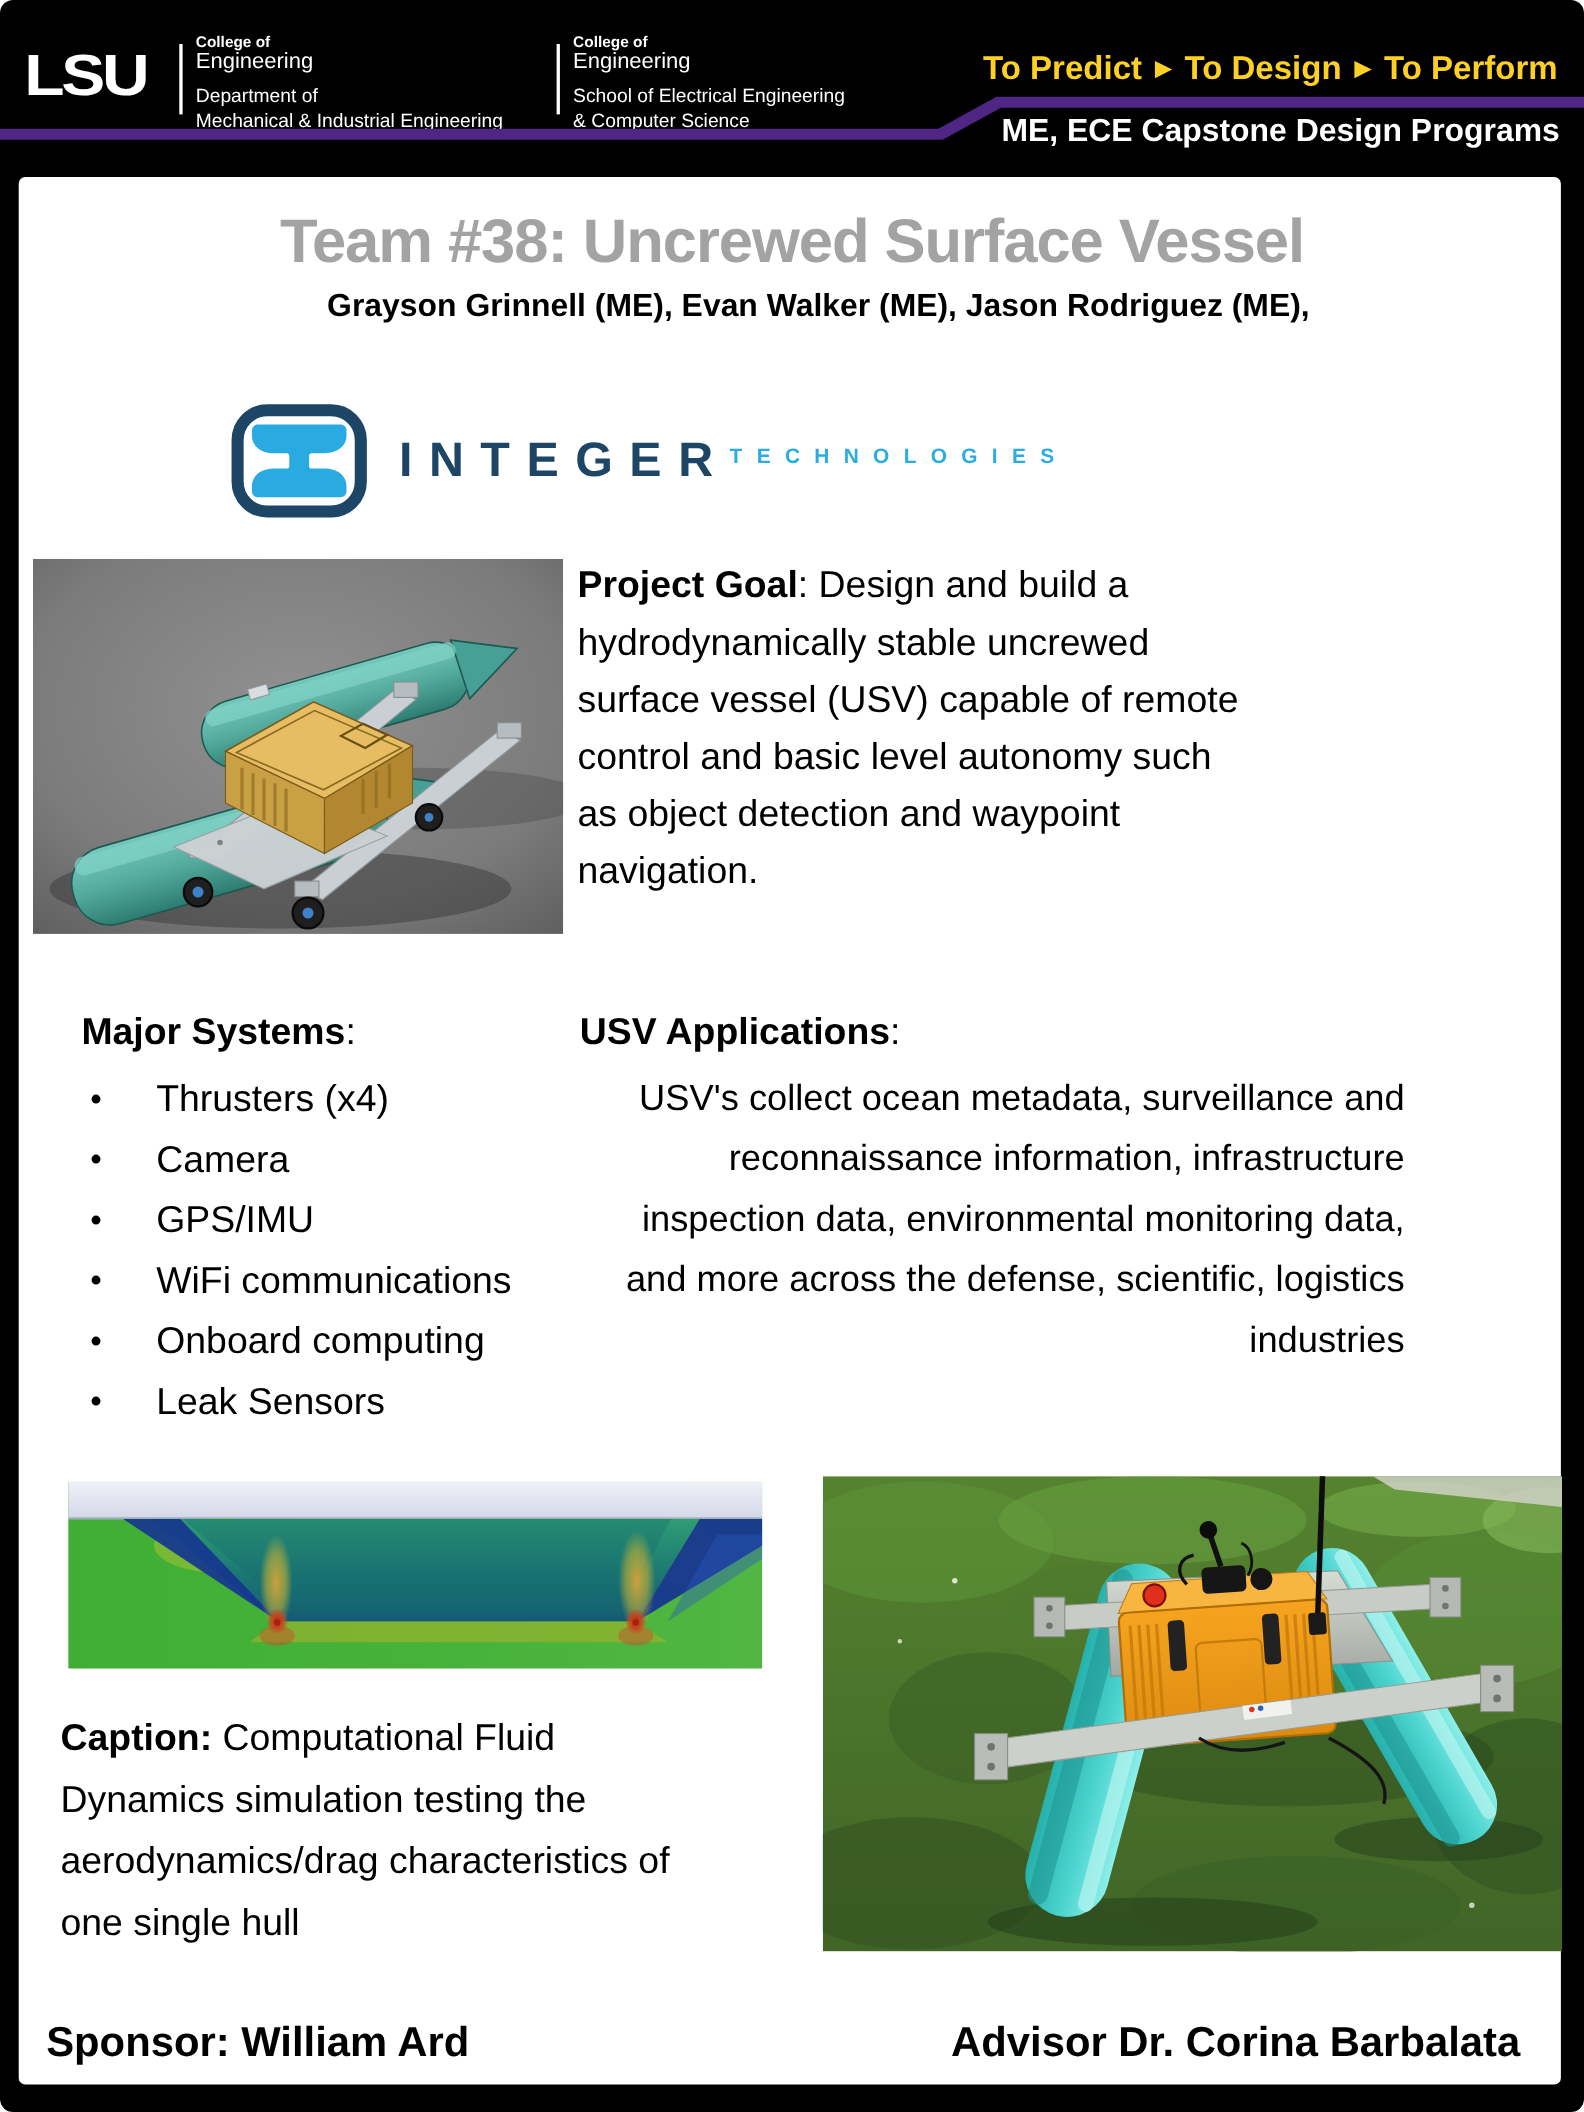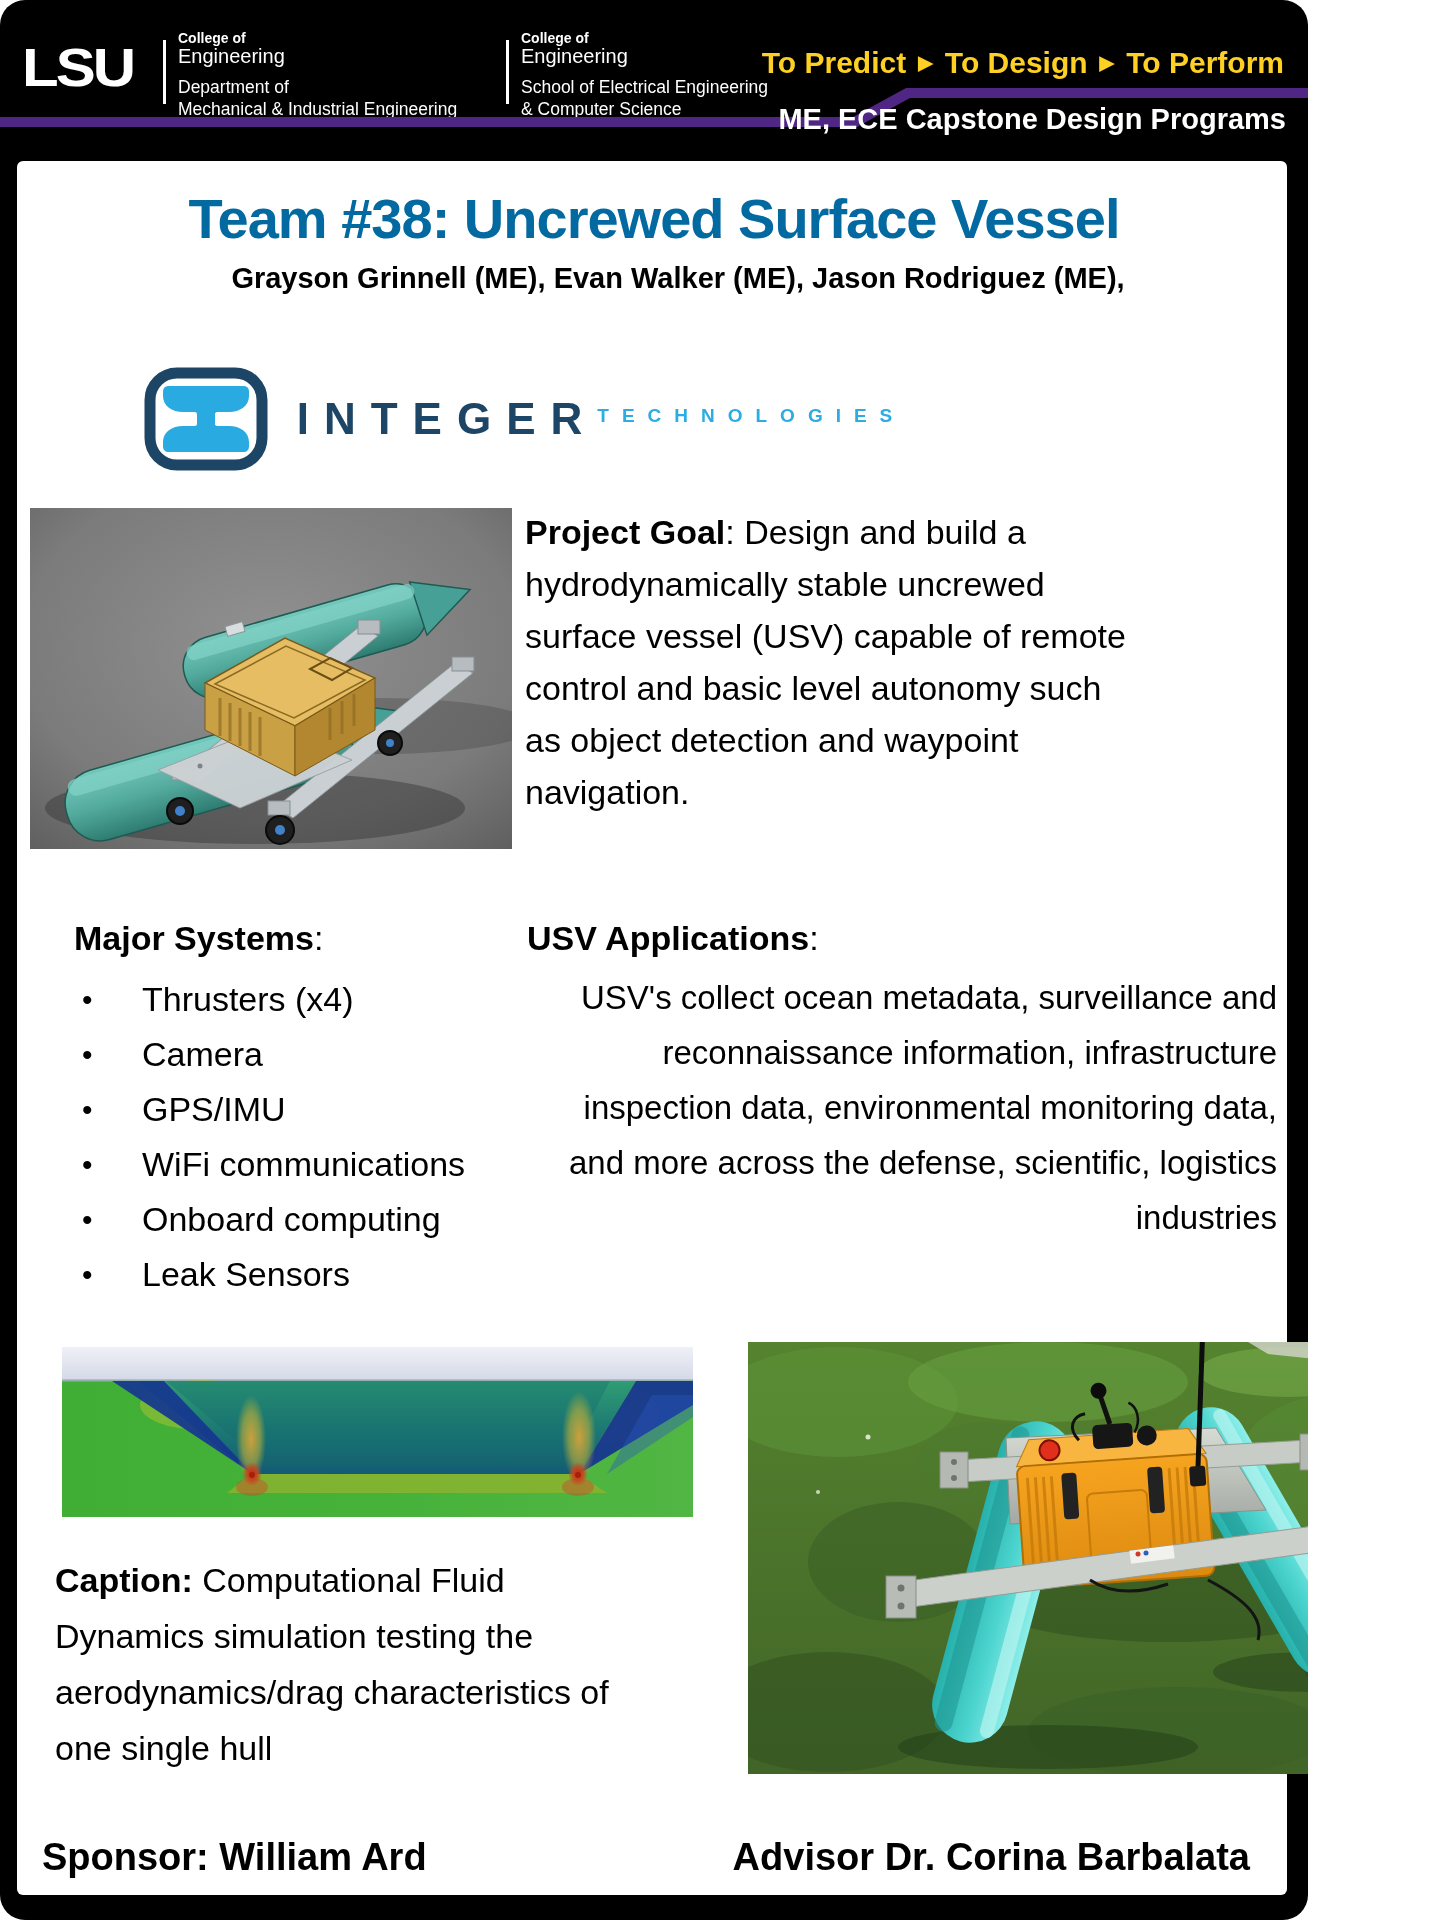--- a/index.html
+++ b/index.html
@@ -1,35 +1,35 @@
 <!DOCTYPE html>
 <html style="--purple: #4F2683; --gold: #FDD023; --navy: #1C4566; --light_blue: #2BACE2;"><head>
 <meta charset="utf-8">
 <style>
   html,body{margin:0;padding:0;background:#fff;width:1440px;height:1920px;overflow:hidden;
     font-family:"Liberation Sans", sans-serif;}
-  .poster{position:relative;width:1308px;height:1920px;background:#000;border-radius:25px;overflow:hidden;}
+  .poster{position:relative;width:1440px;height:1920px;background:#000;border-radius:12px;overflow:hidden;}
   .content-bg{position:absolute;left:17px;right:21px;top:161px;bottom:25px;background:#fff;border-radius:6px;}
 
   
   .lsu-wordmark{position:absolute;left:22px;top:38px;color:#fff;font-size:60px;font-weight:900;
     letter-spacing:-3px;transform:scaleY(.88);transform-origin:top left;}
   .hdr-divider{position:absolute;top:40px;width:3px;height:64px;background:#fff;}
   .dept{position:absolute;top:30px;color:#fff;line-height:1;}
   .dept .c-small{font-size:14px;font-weight:700;line-height:16px;}
   .dept .c-big{font-size:20px;font-weight:400;line-height:21px;margin-bottom:9px;}
   .dept .d-line{font-size:17.5px;font-weight:400;line-height:22px;}
   .tagline{position:absolute;right:24px;top:46px;display:flex;align-items:center;gap:12px;
     color:var(--gold);font-size:30px;font-weight:700;white-space:nowrap;text-align:center;}
   .tagline .sep{font-size:19px;line-height:30px;}
   .stripe-svg{position:absolute;left:0;top:0;}
   .program-banner{position:absolute;right:22px;top:103px;color:#fff;font-size:29px;font-weight:700;white-space:nowrap;}
 
   
-  .page-title{position:absolute;left:0;right:0;top:186px;text-align:center;color:#0369a1;
+  .page-title{position:absolute;left:0;right:0;top:186px;text-align:center;color:#a3a3a3;
     font-size:56px;font-weight:800;letter-spacing:-1px;}
   .authors{position:absolute;left:0;right:0;top:254px;text-align:center;color:#000;
     font-size:29px;font-weight:700;line-height:48px;margin-left:48px;}
 
   
   .logo-row{position:absolute;left:0;right:0;top:366px;display:flex;justify-content:center;
     align-items:center;gap:28px;transform:translateX(-130px);}
   .logo-text{display:flex;flex-direction:row;}
   .logo-name{color:var(--navy);font-size:44px;font-weight:700;letter-spacing:15px;line-height:44px;}
   .logo-sub{color:var(--light_blue);font-size:19px;font-weight:700;letter-spacing:13px;margin-top:8px;}

